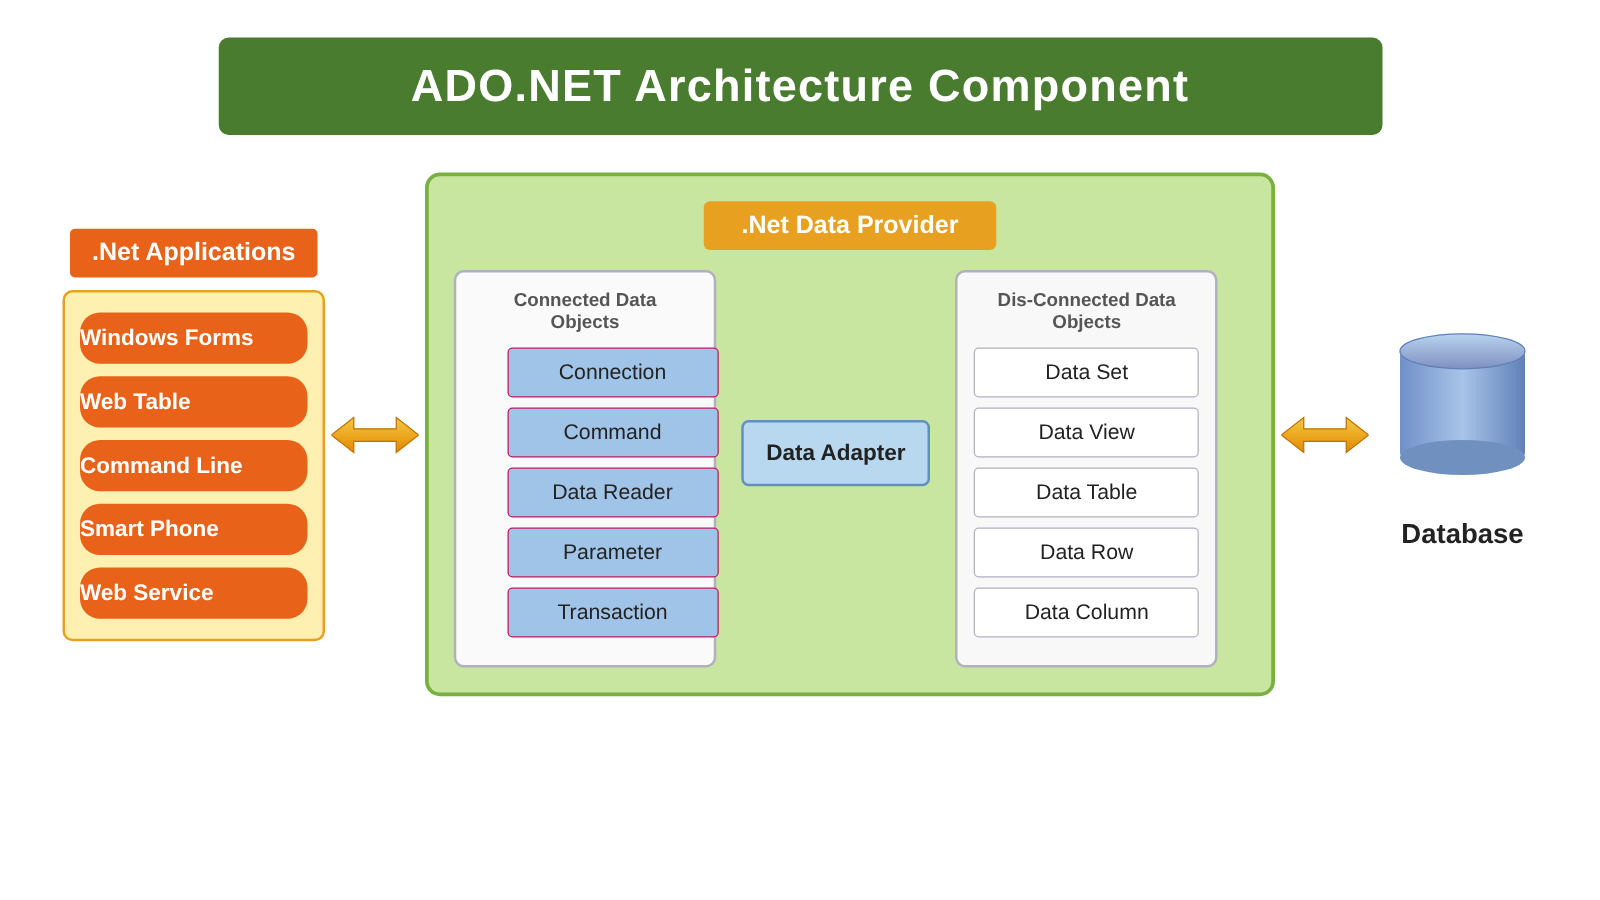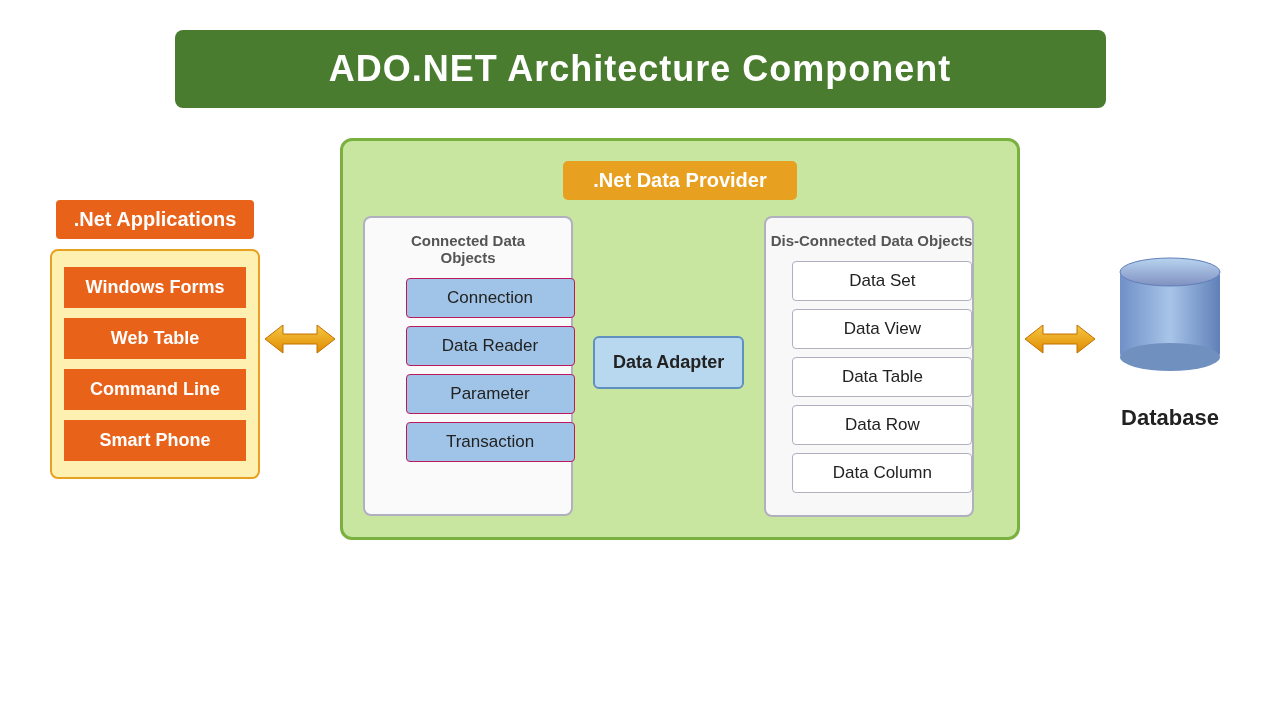--- a/index.html
+++ b/index.html
@@ -70,22 +70,21 @@
       gap: 10px;
       width: 210px;
     }
 
     .app-item {
       background: #e8621a;
       color: #fff;
       font-size: 18px;
       font-weight: bold;
       padding: 10px 0;
-      border-radius: 0;
-      text-align: center;
+      border-radius: 16px;
     }
 
     
     .arrow-container {
       display: flex;
       align-items: center;
       justify-content: center;
       width: 80px;
     }
 
@@ -180,24 +179,24 @@
       border-radius: 6px;
       text-align: center;
       min-width: 130px;
     }
 
     
     .disconnected-box {
       background: #f8f8f8;
       border: 2px solid #b0b0c0;
       border-radius: 8px;
-      padding: 14px 0;
-      display: flex;
-      flex-direction: column;
-      align-items: flex-end;
+      padding: 14px 23px;
+      display: flex;
+      flex-direction: column;
+      align-items: center;
       width: 210px;
       min-height: 300px;
     }
 
     .disconnected-label {
       color: #555;
       font-size: 15px;
       font-weight: bold;
       margin-bottom: 12px;
       text-align: center;
@@ -247,20 +246,21 @@
 
 <div class="diagram-area">
 
   <div class="left-panel">
     <div class="net-apps-label">.Net Applications</div>
     <div class="left-box">
       <div class="app-item">Windows Forms</div>
       <div class="app-item">Web Table</div>
       <div class="app-item">Command Line</div>
       <div class="app-item">Smart Phone</div>
+      <div class="app-item">Web Service</div>
     </div>
   </div>
 
   <div class="arrow-container">
     <svg class="double-arrow" viewBox="0 0 70 36" xmlns="http://www.w3.org/2000/svg">
       <defs>
         <linearGradient id="arrowGrad1" x1="0%" y1="0%" x2="0%" y2="100%">
           <stop offset="0%" style="stop-color:#f5c842;stop-opacity:1"></stop>
           <stop offset="100%" style="stop-color:#e08a00;stop-opacity:1"></stop>
         </linearGradient>
@@ -270,20 +270,21 @@
     </svg>
   </div>
 
   <div class="main-green-box">
     <div class="net-data-provider-label">.Net Data Provider</div>
     <div class="inner-row">
 
       <div class="connected-box">
         <div class="connected-label">Connected Data Objects</div>
         <div class="connected-item">Connection</div>
+        <div class="connected-item">Command</div>
         <div class="connected-item">Data Reader</div>
         <div class="connected-item">Parameter</div>
         <div class="connected-item">Transaction</div>
       </div>
 
       <div class="data-adapter-area">
         <div class="data-adapter-box">Data Adapter</div>
       </div>
 
       <div class="disconnected-box">

